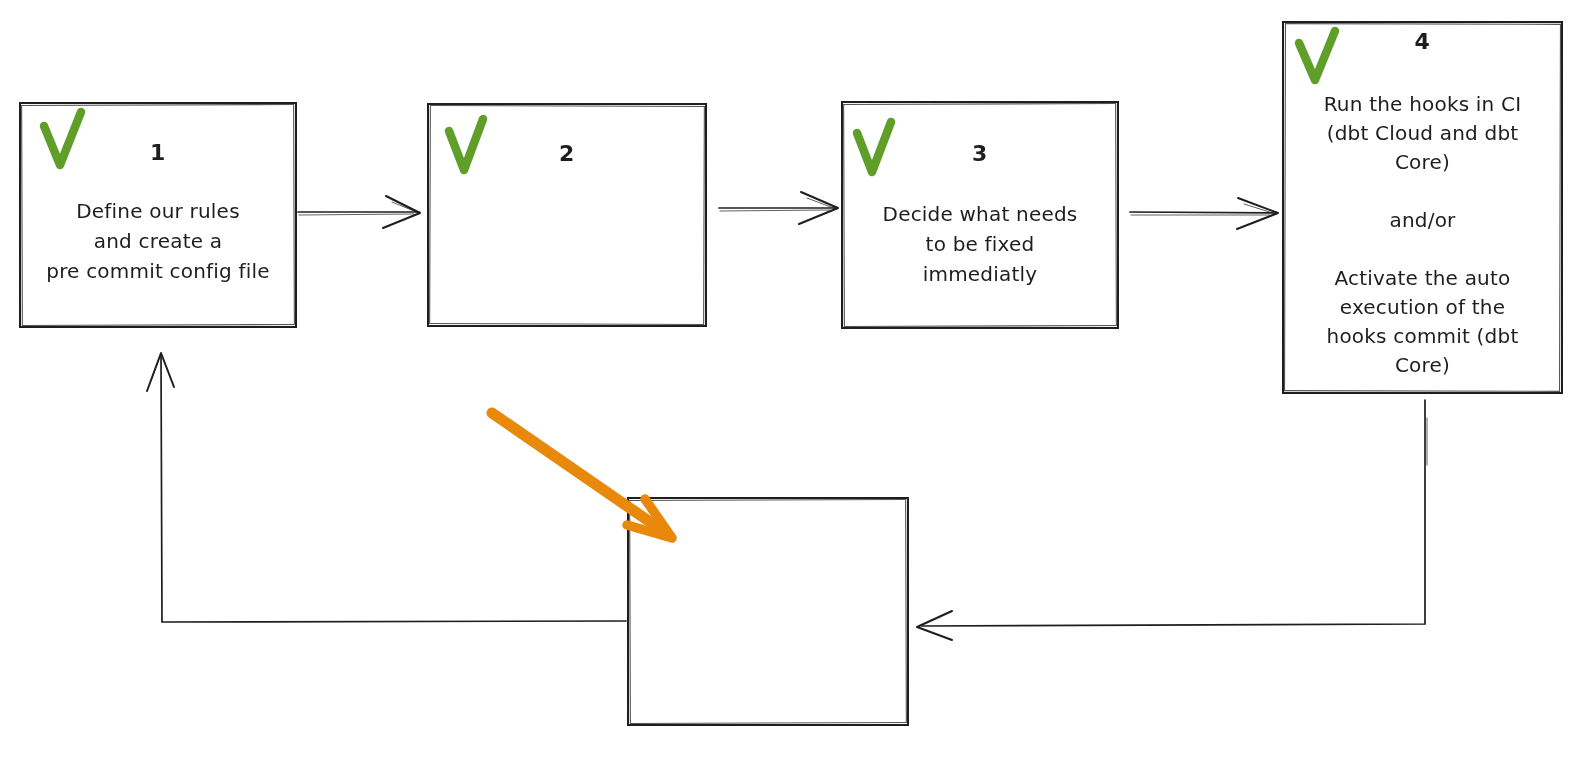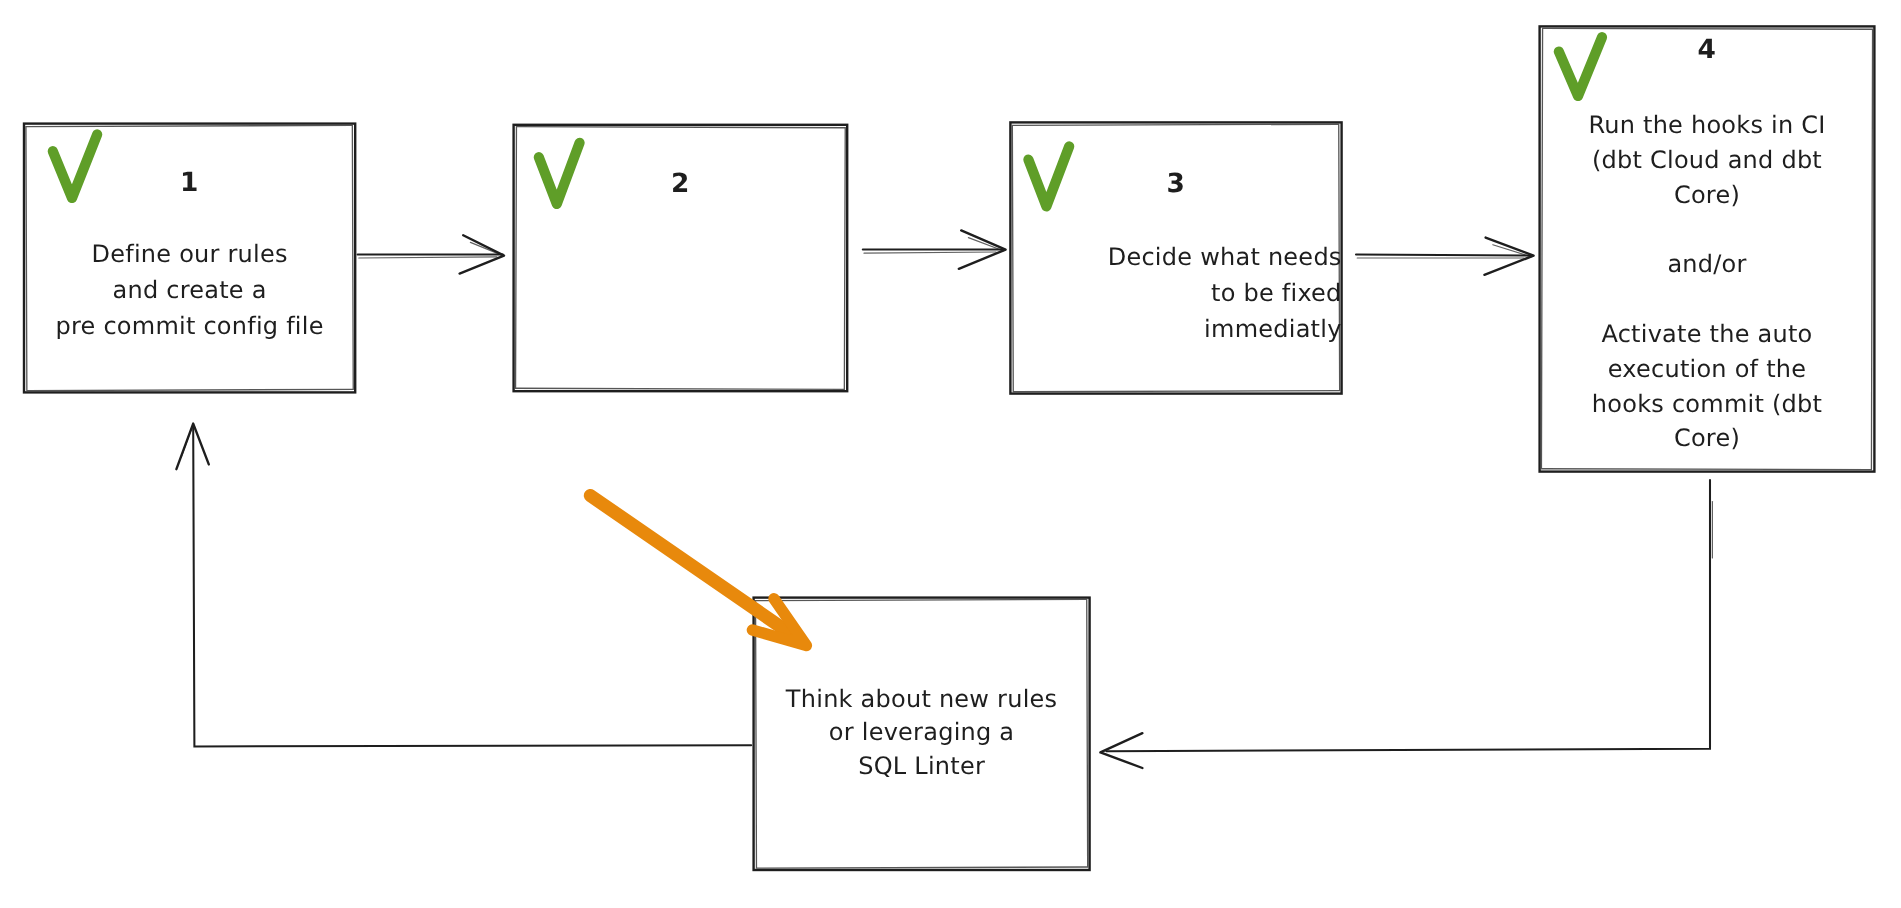--- a/index.html
+++ b/index.html
@@ -114,30 +114,27 @@
   </svg>
 
   <div class="step-number" style="left:20px;   top:140px; width:276px;">1</div>
   <div class="step-number" style="left:428px;  top:141px; width:278px;">2</div>
   <div class="step-number" style="left:842px;  top:141px; width:276px;">3</div>
   <div class="step-number" style="left:1283px; top:29px;  width:279px;">4</div>
 
   <div class="step-text" style="left:20px;   top:196px; width:276px;">Define our rules
 and create a
 pre commit config file</div>
-  <div class="step-text" style="left:842px;  top:199px; width:276px;text-align:right;">Decide what needs
+  <div class="step-text" style="left:842px;  top:199px; width:276px;">Decide what needs
 to be fixed
 immediatly</div>
   <div class="step-text small" style="left:1283px; top:90px;  width:279px;">Run the hooks in CI
 (dbt Cloud and dbt
 Core)
 
 and/or
 
 Activate the auto
 execution of the
 hooks commit (dbt
 Core)</div>
-  <div class="step-text tight" style="left:628px;  top:568px; width:280px;">Think about new rules
-or leveraging a
-SQL Linter</div>
 
 </div>
 
 </body></html>

